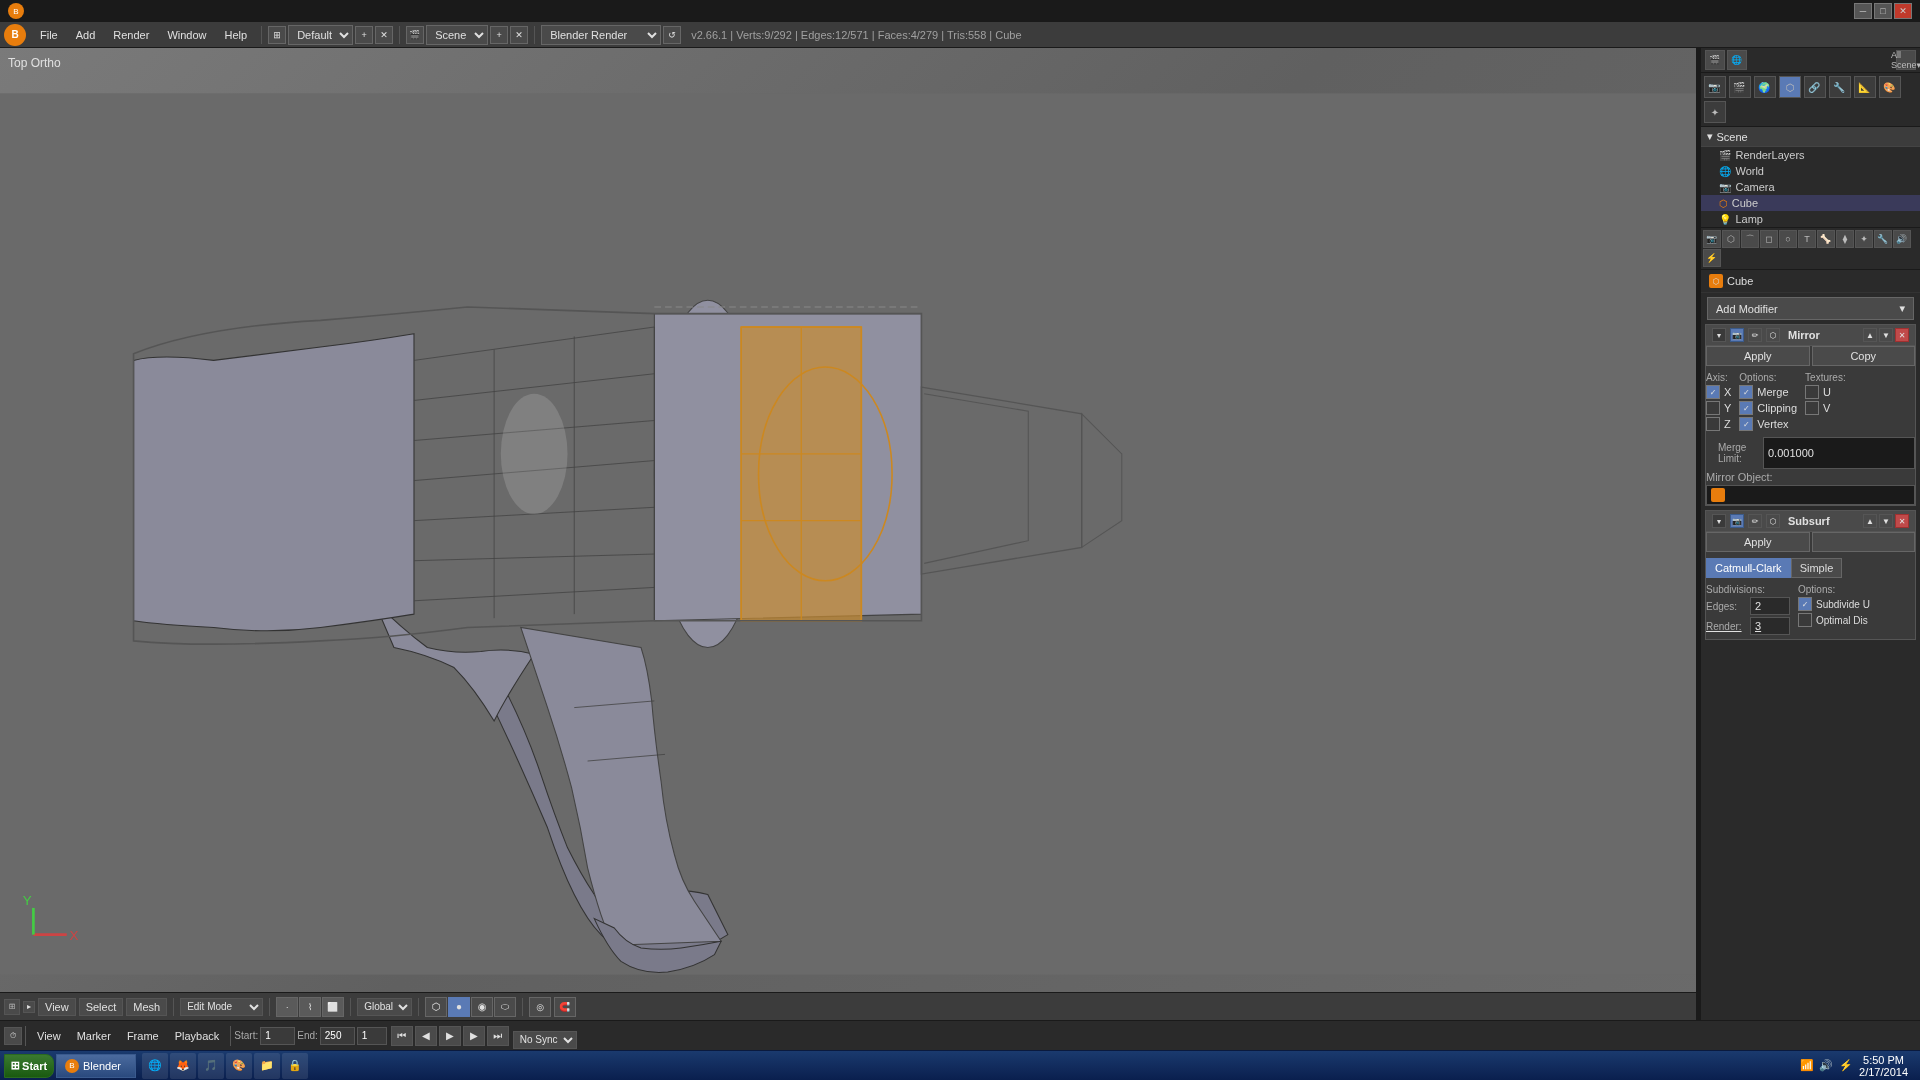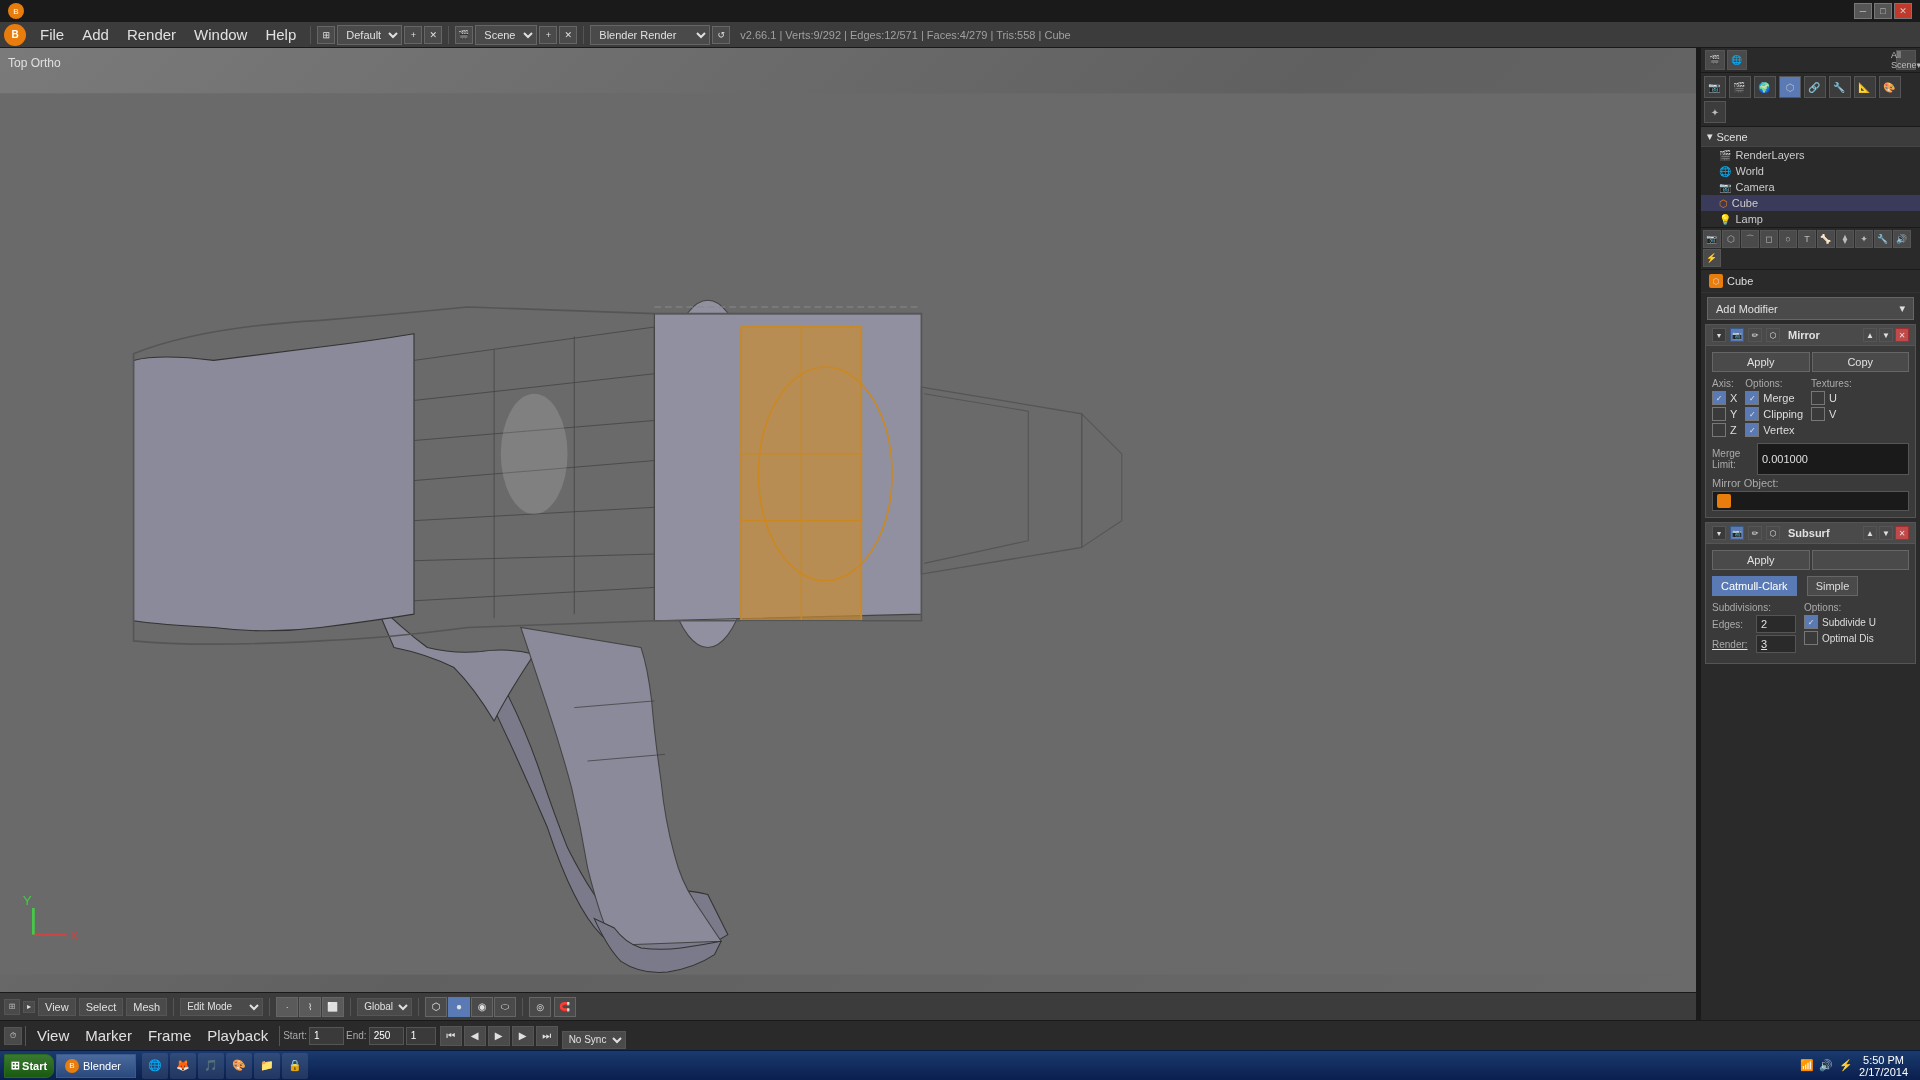--- a/index.html
+++ b/index.html
@@ -12,21 +12,21 @@
       padding: 0 8px; color: #ccc; font-size: 11px;
     }
     .title-btn { width: 18px; height: 16px; background: #555; border: 1px solid #777; cursor: pointer; font-size: 9px; display: flex; align-items: center; justify-content: center; color: #ccc; }
 
     
     #menubar {
       width: 100%; height: 26px; background: #3c3c3c;
       display: flex; align-items: center; padding: 0 4px; gap: 2px;
       border-bottom: 1px solid #1a1a1a;
     }
-    .menu-item { padding: 2px 8px; cursor: pointer; color: #e0e0e0; font-size: 15px; }
+    .menu-item { padding: 2px 8px; cursor: pointer; color: #e0e0e0; font-size: 11px; }
     .menu-logo { width: 22px; height: 22px; background: #e87d0d; border-radius: 50%; display: flex; align-items: center; justify-content: center; font-weight: bold; font-size: 10px; color: #fff; margin-right: 4px; }
     .menu-separator { width: 1px; height: 18px; background: #555; margin: 0 4px; }
     .engine-select { background: #4a4a4a; border: 1px solid #666; color: #e0e0e0; font-size: 11px; padding: 1px 4px; height: 20px; cursor: pointer; }
     .info-text { color: #a0a0a0; font-size: 11px; margin-left: 8px; }
 
     
     #main { display: flex; width: 100%; height: calc(1080px - 22px - 26px - 30px - 30px); }
 
     
     #viewport {
@@ -98,40 +98,40 @@
       background: #3a3a3a; margin: 4px 4px; border: 1px solid #555;
     }
     .modifier-card-header {
       background: #4a4a4a; padding: 3px 6px;
       display: flex; align-items: center; gap: 4px;
       border-bottom: 1px solid #555;
     }
     .modifier-card-header .mod-name { color: #e0e0e0; font-size: 11px; font-weight: bold; }
     .modifier-card-icons { margin-left: auto; display: flex; gap: 2px; }
 
-    .modifier-body { padding: 6px; }
+    .modifier-body { padding: 0; }
 
     .apply-copy-row {
       display: flex; gap: 2px; margin-bottom: 6px;
     }
     .apply-btn, .copy-btn {
       flex: 1; padding: 3px 6px; font-size: 11px; cursor: pointer;
       border: 1px solid #666; color: #e0e0e0; text-align: center;
     }
     .apply-btn { background: #4a4a4a; }
     .copy-btn { background: #4a4a4a; }
     .mod-checkbox {
       width: 14px; height: 14px; background: #5a7ab5; border: 1px solid #777;
       display: flex; align-items: center; justify-content: center; font-size: 8px; cursor: pointer;
     }
     .mod-checkbox.off { background: #3a3a3a; }
 
     .axis-row { display: flex; align-items: center; gap: 4px; margin-bottom: 2px; }
 
-    .merge-limit-row { display: flex; align-items: center; gap: 4px; margin-bottom: 2px; }
+    .merge-limit-row { display: flex; align-items: center; gap: 4px; margin-bottom: 2px; margin-left: 12px; }
     .merge-limit-field {
       background: #1a1a1a; border: 1px solid #555; color: #e0e0e0;
       font-size: 11px; padding: 1px 4px; flex: 1; height: 32px;
     }
     .mirror-obj-label { font-size: 11px; color: #aaa; margin-bottom: 2px; }
 
     
     .catmull-btn {
       padding: 3px 8px; font-size: 11px; cursor: pointer;
       border: 1px solid #5a7ab5; background: #5a7ab5; color: #fff;
@@ -540,21 +540,21 @@
             <div style="width:14px;height:14px;background:#c04a4a;border:1px solid #a03030;display:flex;align-items:center;justify-content:center;font-size:8px;">✕</div>
           </div>
         </div>
         <div class="modifier-body">
 
           <div class="apply-copy-row">
             <div class="apply-btn">Apply</div>
             <div class="copy-btn"></div>
           </div>
 
-          <div style="display:flex;gap:10px;margin-bottom:6px;">
+          <div style="display:flex;gap:0;margin-bottom:6px;">
             <div class="catmull-btn">Catmull-Clark</div>
             <div class="simple-btn">Simple</div>
           </div>
 
           <div style="display:flex;gap:8px;margin-bottom:4px;">
             <div>
               <div style="color:#aaa;font-size:10px;margin-bottom:2px;">Subdivisions:</div>
               <div style="display:flex;align-items:center;gap:4px;margin-bottom:2px;">
                 <span style="color:#aaa;font-size:10px;width:40px;">Edges:</span>
                 <div style="background:#2a2a2a;border:1px solid #555;color:#e0e0e0;font-size:11px;padding:1px 4px;width:40px;height:18px;display:flex;align-items:center;">2</div>

